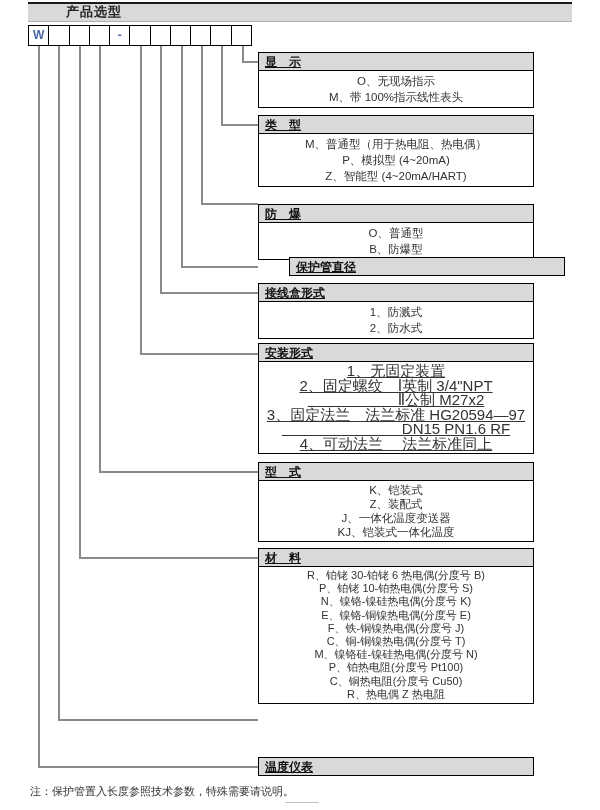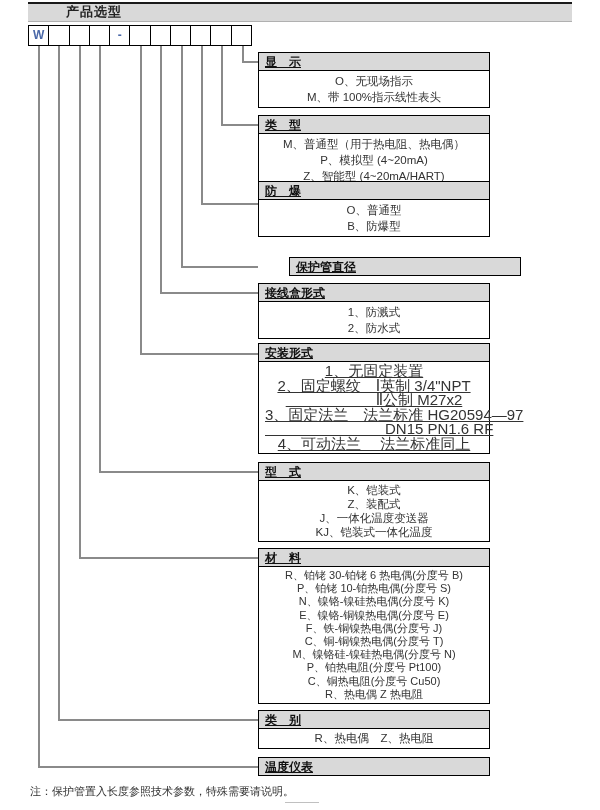--- a/index.html
+++ b/index.html
@@ -14,21 +14,21 @@
   .title-band{left:28px;top:4px;width:544px;height:17px;background:#d9d9d9;border-bottom:1px solid #b0b0b0;}
   .page-title{left:30px;top:4px;font-size:13px;font-weight:bold;color:#222;letter-spacing:1px;line-height:16px;margin-left:36px;}
   
   .code-row{left:28px;top:25px;width:224px;height:21px;display:flex;border:1.5px solid #000;background:#fff;box-sizing:border-box;}
   .code-cell{flex:1;border-right:1.5px solid #000;text-align:center;font-size:12px;font-weight:bold;line-height:18px;color:#4a68a8;}
   .code-cell:last-child{border-right:none;}
   
   .vline{width:2px;background:#8a8a8a;}
   .hline{height:2px;background:#8a8a8a;}
   
-  .section{left:258px;width:232px;}
+  .section{left:258px;width:276px;}
   .sec-header{background:#d9d9d9;border:1px solid #000;box-sizing:border-box;height:19px;
     font-size:12px;font-weight:bold;color:#111;padding:1px 6px 0 6px;line-height:16px;}
   .sec-header span{text-decoration:underline;white-space:pre;}
   .sec-body{background:#fff;border:1px solid #000;border-top:none;box-sizing:border-box;
     font-size:11.5px;color:#333;padding:2px 6px;text-align:center;}
   .sec-item{white-space:pre;}
   .lh16 .sec-item{line-height:16px;}
   .lh15 .sec-item{line-height:15px;}
   .lh14 .sec-item{line-height:14.5px;font-size:15px;text-decoration:underline;}
   .lh14f .sec-item{line-height:14px;}
@@ -98,21 +98,21 @@
 
 <div class="abs section" style="top:115px;">
   <div class="sec-header"><span>类　型</span></div>
   <div class="sec-body lh16">
     <div class="sec-item">M、普通型（用于热电阻、热电偶）</div>
     <div class="sec-item">P、模拟型 (4~20mA)</div>
     <div class="sec-item">Z、智能型 (4~20mA/HART)</div>
   </div>
 </div>
 
-<div class="abs section" style="top:181px;">
+<div class="abs section" style="top:204px;">
   <div class="sec-header"><span>防　爆</span></div>
   <div class="sec-body lh16">
     <div class="sec-item">O、普通型</div>
     <div class="sec-item">B、防爆型</div>
   </div>
 </div>
 
 <div class="abs section" style="top:257px;margin-left:31px;">
   <div class="sec-header"><span>保护管直径</span></div>
 </div>
@@ -157,24 +157,20 @@
     <div class="sec-item">F、铁-铜镍热电偶(分度号 J)</div>
     <div class="sec-item">C、铜-铜镍热电偶(分度号 T)</div>
     <div class="sec-item">M、镍铬硅-镍硅热电偶(分度号 N)</div>
     <div class="sec-item">P、铂热电阻(分度号 Pt100)</div>
     <div class="sec-item">C、铜热电阻(分度号 Cu50)</div>
     <div class="sec-item">R、热电偶 Z 热电阻</div>
   </div>
 </div>
 
 <div class="abs section" style="top:710px;">
-  <div class="sec-header"><span>类　别</span></div>
-  <div class="sec-body lh15">
-    <div class="sec-item">R、热电偶　Z、热电阻</div>
-  </div>
 </div>
 
 <div class="abs section" style="top:757px;">
   <div class="sec-header"><span>温度仪表</span></div>
 </div>
 
 <div class="abs note">注：保护管置入长度参照技术参数，特殊需要请说明。</div>
 <div class="abs footer-rule"></div>
 
 </body></html>

